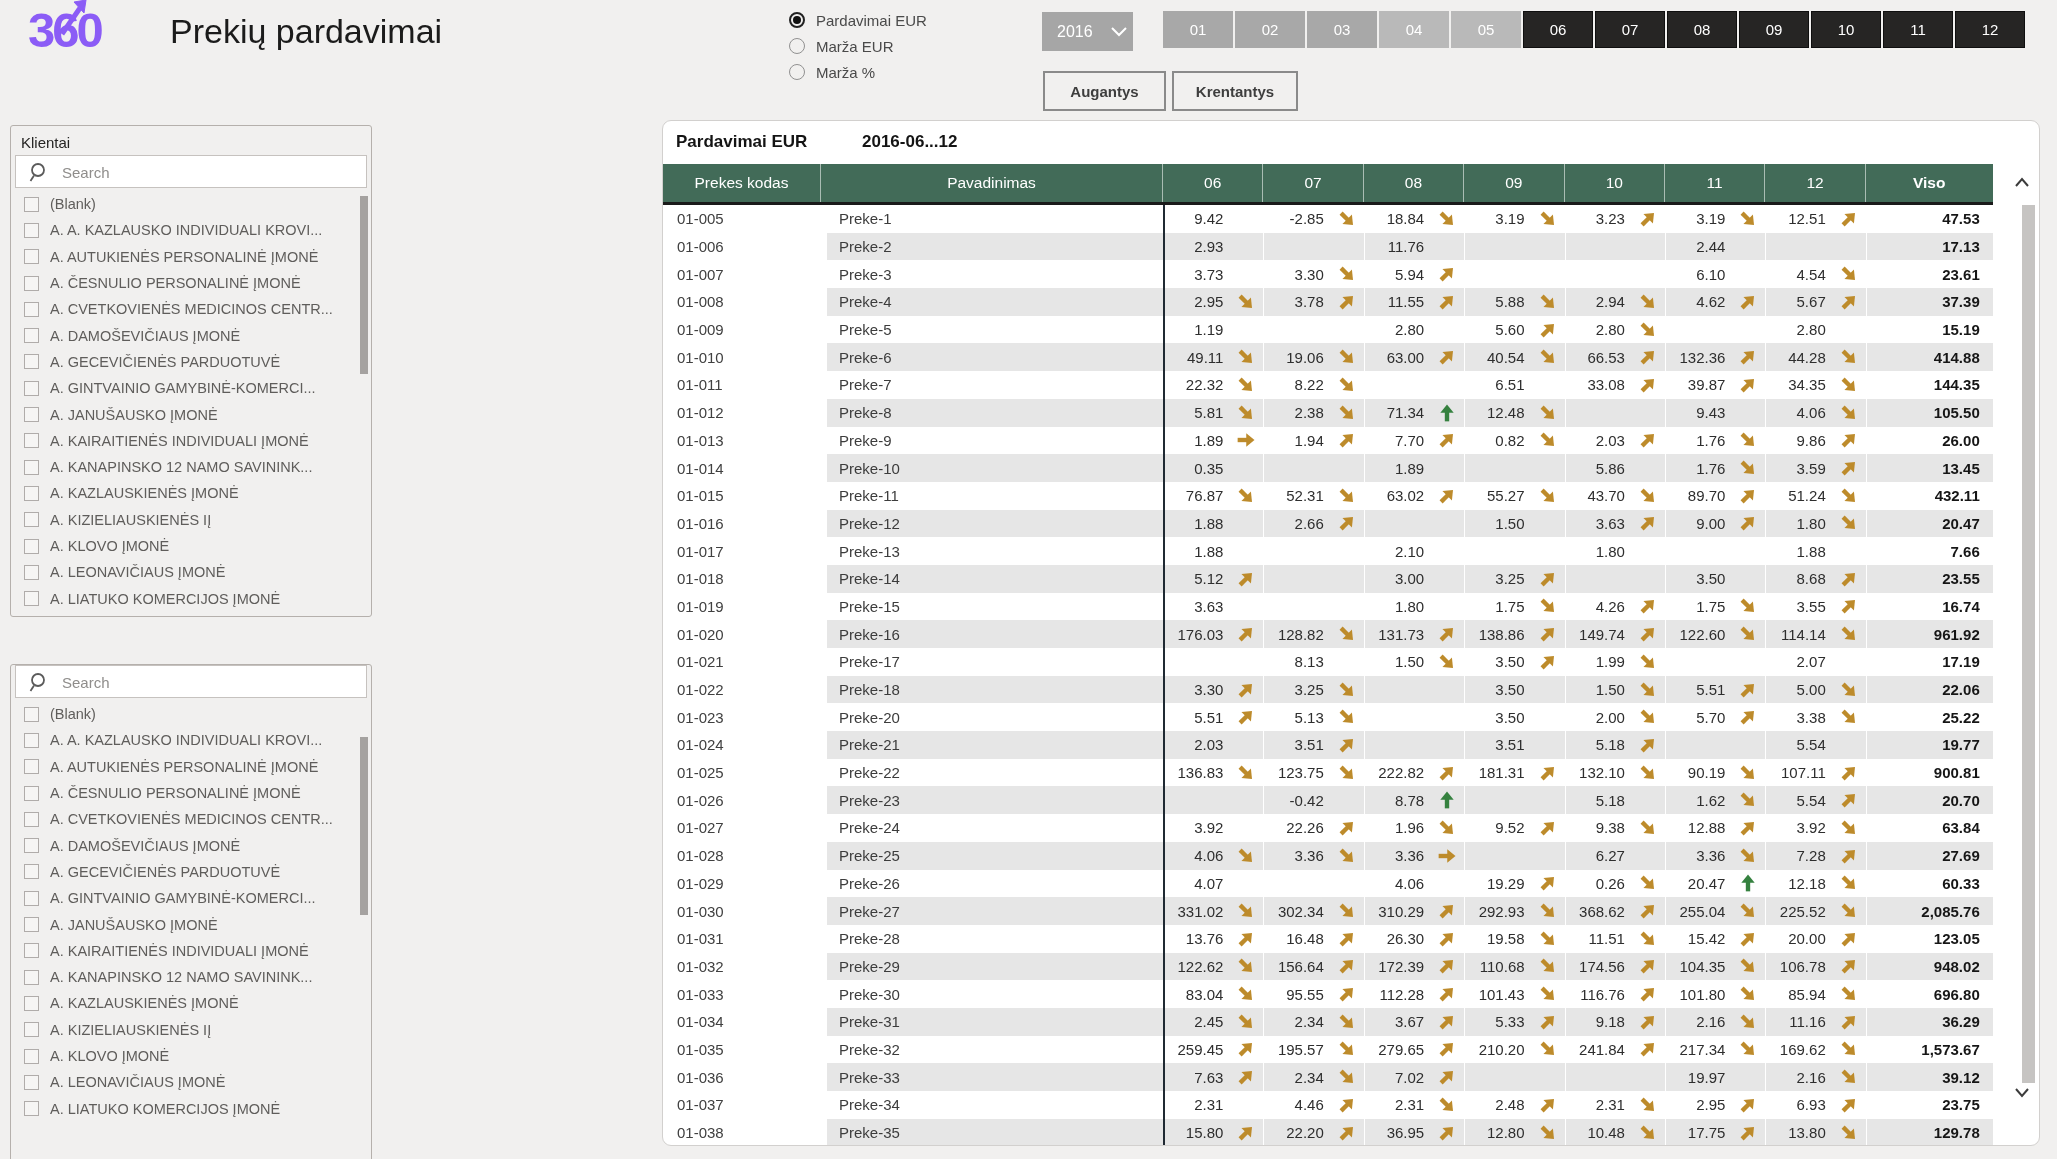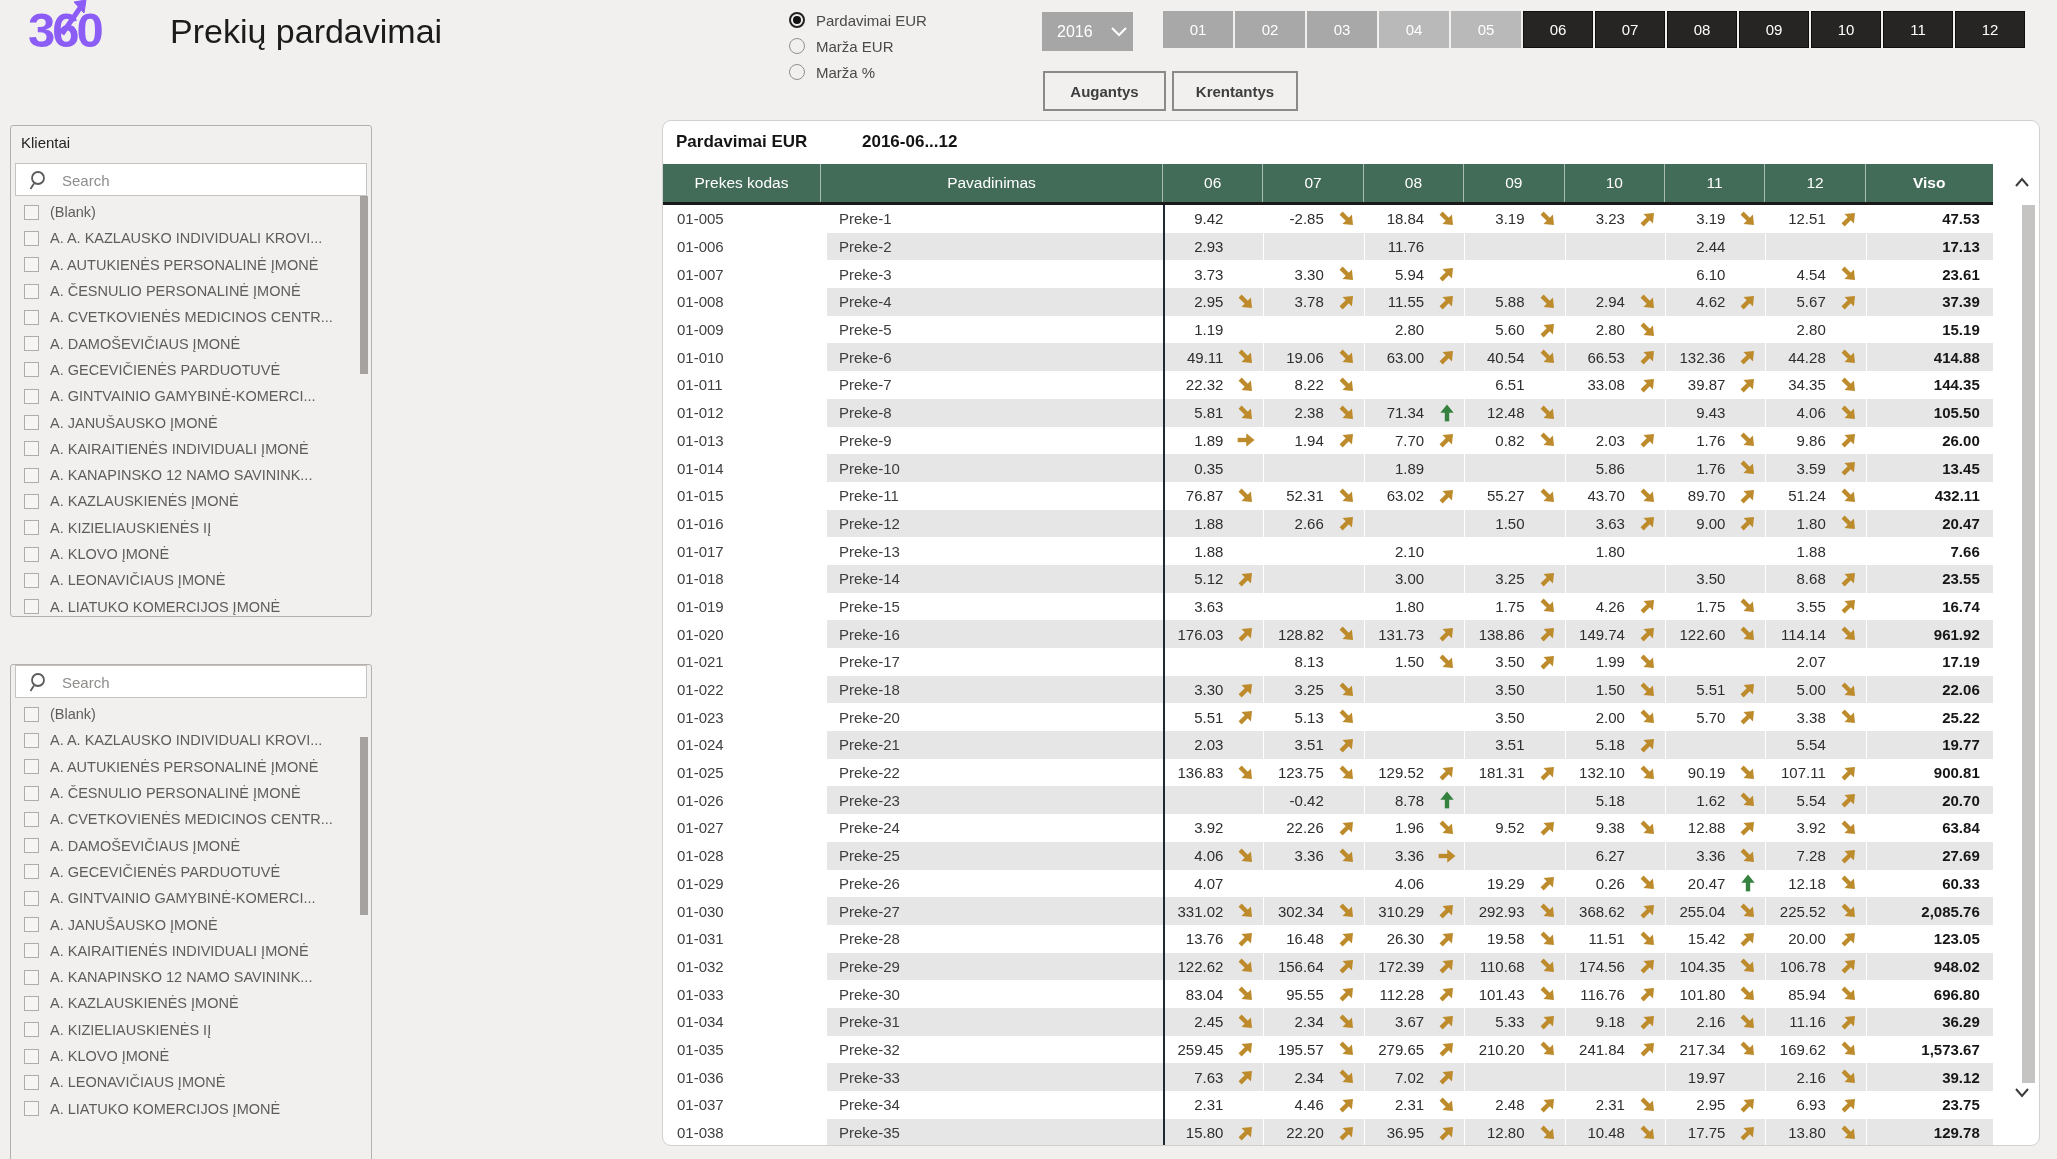--- a/index.html
+++ b/index.html
@@ -37,21 +37,21 @@
     border:2px solid #8a8a8a;color:#3e3e3e;font-weight:bold;font-size:15px;
     display:flex;align-items:center;justify-content:center}
   #btn-augantys{left:1043px;width:123px}
   #btn-krentantys{left:1172px;width:126px}
 
   
   .panel{position:absolute;left:10px;width:362px;background:#f1f0ef;
     border:1px solid #b5b0ac;border-radius:3px;box-sizing:border-box;overflow:hidden}
   #panel-clients{top:125px;height:492px}
   #panel-suppliers{top:664px;height:520px}
-  .panel-title{font-size:15px;color:#252423;padding:8px 0 12px 10px}
+  .panel-title{font-size:15px;color:#252423;padding:8px 0 4px 10px}
   .searchbox{position:relative;margin:0 4px;height:33px;background:#fff;border:1px solid #c6c2bf;box-sizing:border-box}
   .searchbox input{position:absolute;left:44px;top:1px;height:29px;width:280px;border:none;
     outline:none;background:transparent;font-size:15px;color:#333;font-family:inherit}
   .searchbox input::placeholder{color:#8f8d8b}
   .search-icon{position:absolute;left:13px;top:6px}
   .flist{position:relative;margin-top:3px;overflow:hidden}
   #clients-list{height:422px}
   #suppliers-list{height:455px}
   .item{display:flex;align-items:center;height:26.3px;padding-left:13px;gap:11px}
   .checkbox{width:15px;height:15px;box-sizing:border-box;border:1px solid #b0acaa;
@@ -1304,21 +1304,21 @@
         <div class="td m" style="width: 100.4px;">
           <span>123.75</span>
           <svg viewBox="0 0 14 14" class="arr se">
             <g>
               <rect x="0.5" y="5.3" width="7.6" height="3.4"></rect>
               <polygon points="7.2,1.8 13.6,7 7.2,12.2"></polygon>
             </g>
           </svg>
         </div>
         <div class="td m" style="width: 100.4px;">
-          <span>129.52</span>
+          <span>222.82</span>
           <svg viewBox="0 0 14 14" class="arr ne">
             <g>
               <rect x="0.5" y="5.3" width="7.6" height="3.4"></rect>
               <polygon points="7.2,1.8 13.6,7 7.2,12.2"></polygon>
             </g>
           </svg>
         </div>
         <div class="td m" style="width: 100.4px;">
           <span>181.31</span>
           <svg viewBox="0 0 14 14" class="arr ne">

